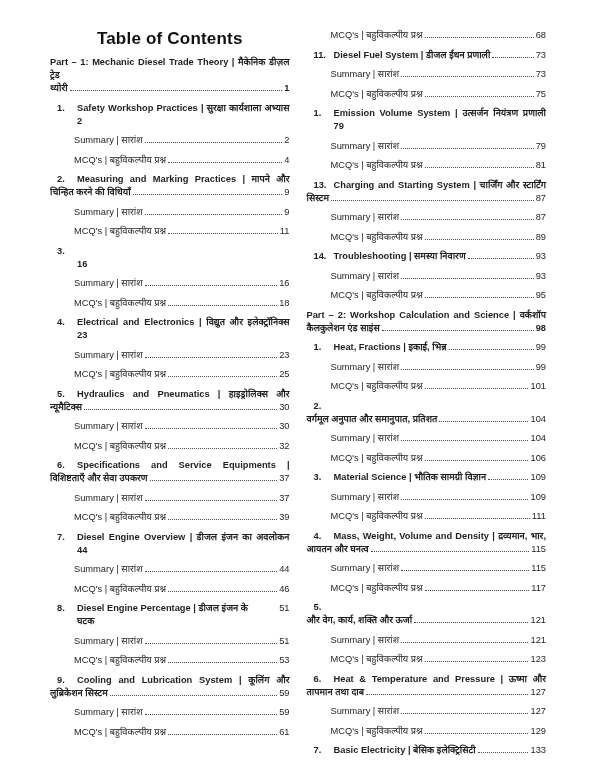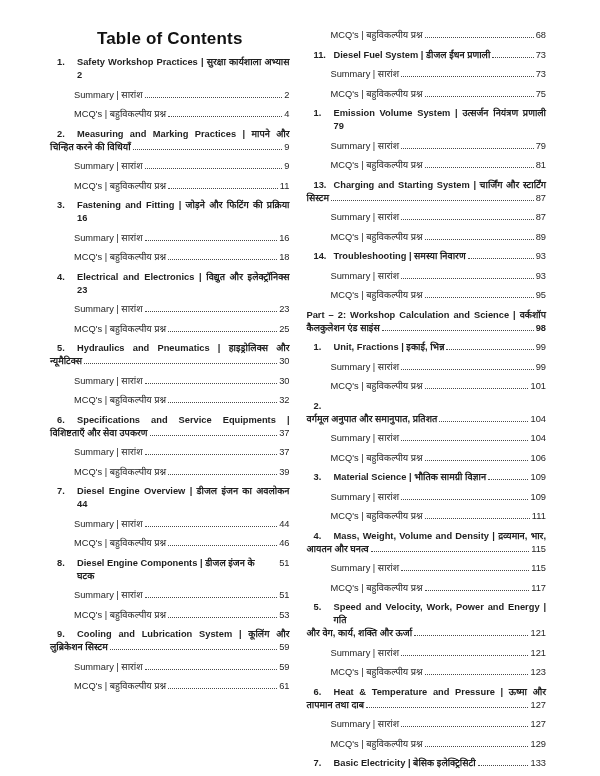--- a/index.html
+++ b/index.html
@@ -60,20 +60,30 @@
   .pg { font-weight: 400; white-space: nowrap; }
   .kind-part .pg { font-weight: 700; }
 </style>
 </head>
 <body>
 
 <div class="page">
   <div class="col">
     <h1 class="title">Table of Contents</h1>
     <div>
+        <div class="entry kind-part">
+          <div class="line">
+            <span class="t just">Part – 1: Mechanic Diesel Trade Theory | मैकेनिक डीज़ल ट्रेड</span>
+          </div>
+          <div class="line">
+            <span class="t">थ्योरी</span>
+            <span class="fill"></span>
+            <span class="pg">1</span>
+          </div>
+        </div>
         <div class="entry kind-chapter">
           <div class="line">
             <span class="num">1.</span>
             <span class="t just">Safety Workshop Practices | सुरक्षा कार्यशाला अभ्यास</span>
           </div>
           <div class="line lone">
             <span class="t">2</span>
           </div>
         </div>
         <div class="entry kind-sub">
@@ -111,21 +121,20 @@
         <div class="entry kind-sub">
           <div class="line">
             <span class="t">MCQ's | बहुविकल्पीय प्रश्न</span>
             <span class="fill"></span>
             <span class="pg">11</span>
           </div>
         </div>
         <div class="entry kind-chapter">
           <div class="line">
             <span class="num">3.</span>
-            <span class="t just">Fastening and Fitting | जोड़ने और फिटिंग की प्रक्रिया</span>
           </div>
           <div class="line lone">
             <span class="t">16</span>
           </div>
         </div>
         <div class="entry kind-sub">
           <div class="line">
             <span class="t">Summary | सारांश</span>
             <span class="fill"></span>
             <span class="pg">16</span>
@@ -230,21 +239,21 @@
         <div class="entry kind-sub">
           <div class="line">
             <span class="t">MCQ's | बहुविकल्पीय प्रश्न</span>
             <span class="fill"></span>
             <span class="pg">46</span>
           </div>
         </div>
         <div class="entry kind-chapter">
           <div class="line">
             <span class="num">8.</span>
-            <span class="t">Diesel Engine Components | डीजल इंजन के घटक</span>
+            <span class="t">Diesel Engine Percentage | डीजल इंजन के घटक</span>
             <span class="fill blank"></span>
             <span class="pg">51</span>
           </div>
         </div>
         <div class="entry kind-sub">
           <div class="line">
             <span class="t">Summary | सारांश</span>
             <span class="fill"></span>
             <span class="pg">51</span>
           </div>
@@ -390,21 +399,21 @@
           </div>
           <div class="line">
             <span class="t">कैलकुलेशन एंड साइंस</span>
             <span class="fill"></span>
             <span class="pg">98</span>
           </div>
         </div>
         <div class="entry kind-chapter">
           <div class="line">
             <span class="num">1.</span>
-            <span class="t">Unit, Fractions | इकाई, भिन्न</span>
+            <span class="t">Heat, Fractions | इकाई, भिन्न</span>
             <span class="fill"></span>
             <span class="pg">99</span>
           </div>
         </div>
         <div class="entry kind-sub">
           <div class="line">
             <span class="t">Summary | सारांश</span>
             <span class="fill"></span>
             <span class="pg">99</span>
           </div>
@@ -483,21 +492,20 @@
         <div class="entry kind-sub">
           <div class="line">
             <span class="t">MCQ's | बहुविकल्पीय प्रश्न</span>
             <span class="fill"></span>
             <span class="pg">117</span>
           </div>
         </div>
         <div class="entry kind-chapter">
           <div class="line">
             <span class="num">5.</span>
-            <span class="t just">Speed and Velocity, Work, Power and Energy | गति</span>
           </div>
           <div class="line">
             <span class="t">और वेग, कार्य, शक्ति और ऊर्जा</span>
             <span class="fill"></span>
             <span class="pg">121</span>
           </div>
         </div>
         <div class="entry kind-sub">
           <div class="line">
             <span class="t">Summary | सारांश</span>

